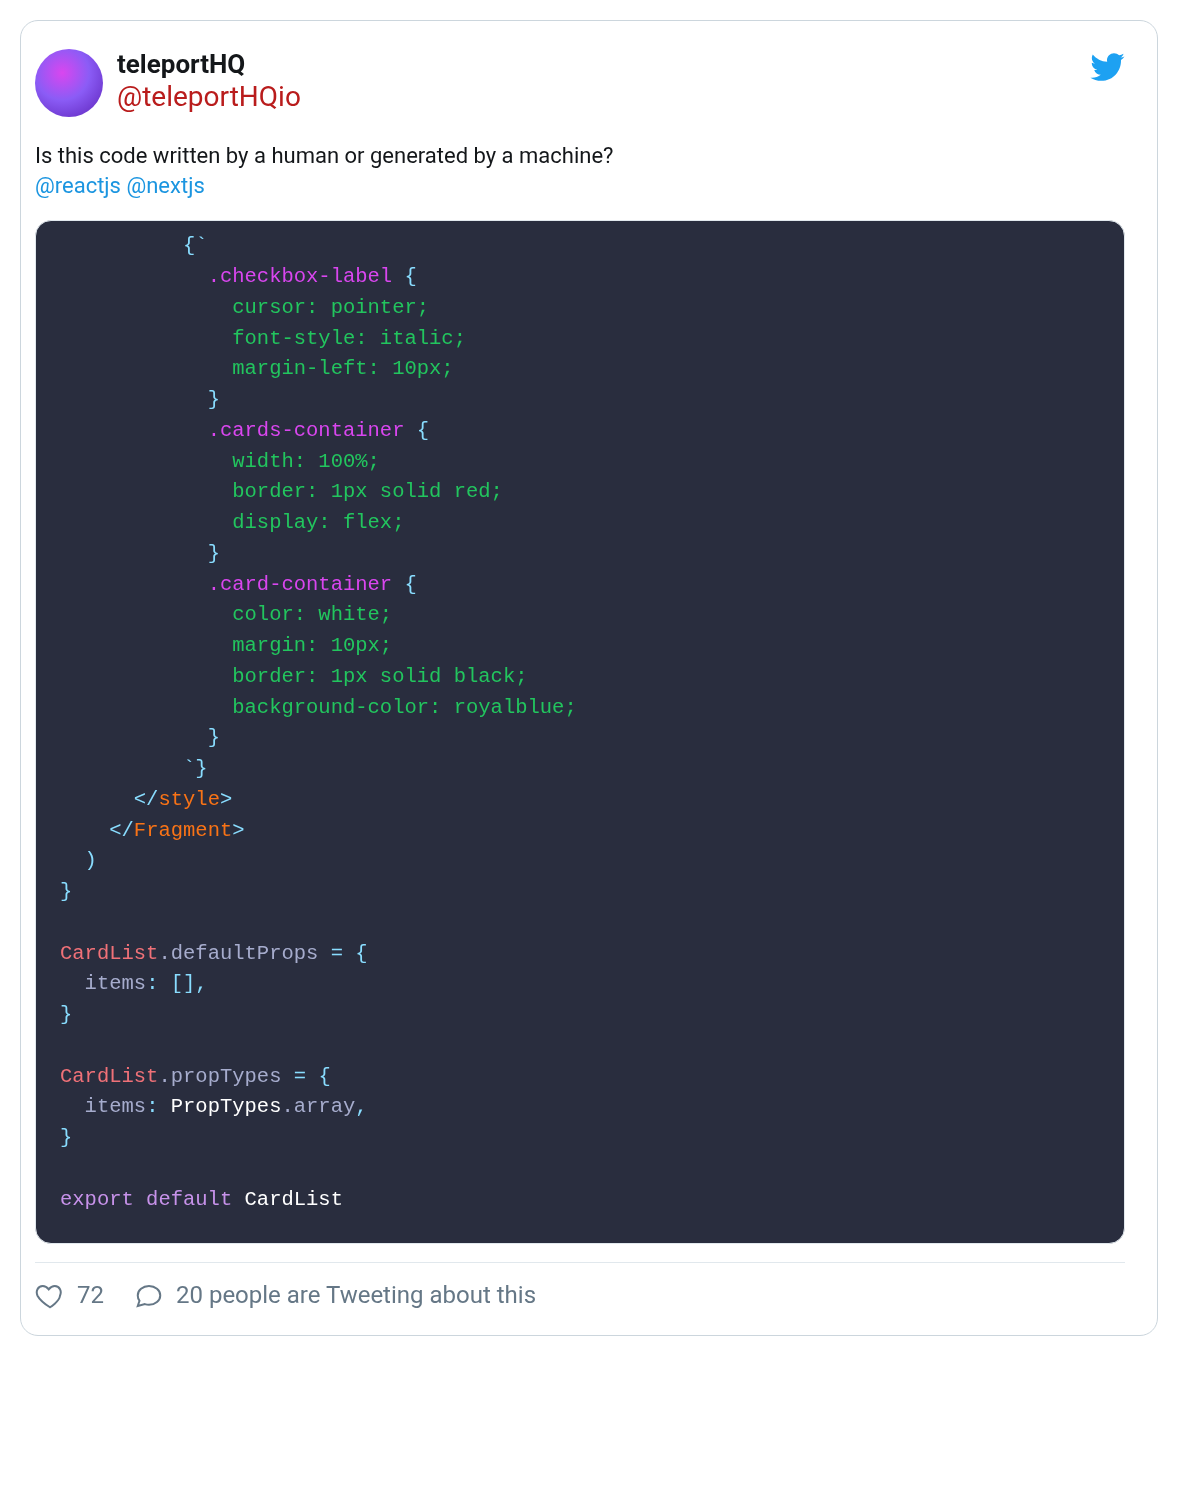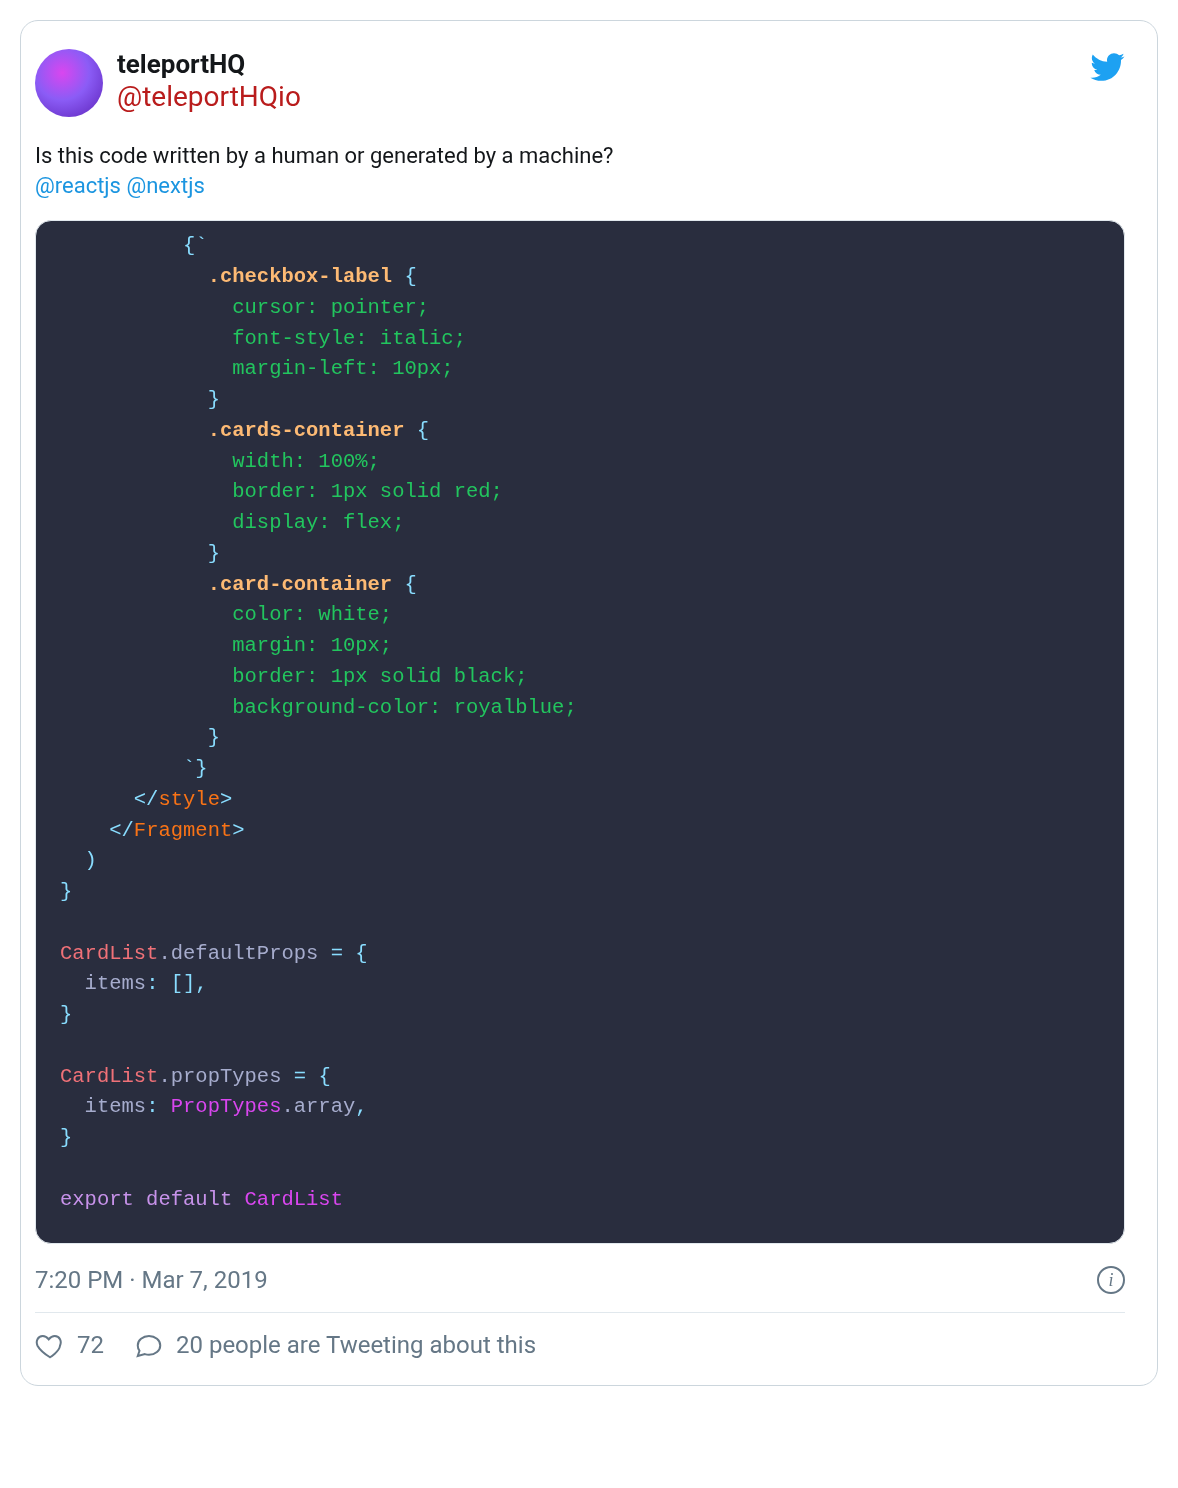--- a/index.html
+++ b/index.html
@@ -74,24 +74,24 @@
     padding: 10px 24px 28px 24px;
     font-family: "SFMono-Regular", Consolas, "Liberation Mono", Menlo, monospace;
     font-size: 20.5px;
     line-height: 1.5;
     color: #a6accd;
     white-space: pre;
   }
   .c-tag   { color: #f97316; }
   .c-punc  { color: #89ddff; }
   .c-prop  { color: #22c55e; text-align: right; }
-  .c-class { color: #fdba74; font-weight: bold; }
+  .c-class { color: #d946ef; }
   .c-key   { color: #c792ea; }
   .c-id    { color: #f07178; }
-  .c-type  { color: #d946ef; }
+  .c-type  { color: #ffffff; }
   .timestamp-row {
     margin-top: 22px;
     display: flex;
     align-items: center;
     justify-content: space-between;
     color: #657786;
     font-size: 24px;
   }
   .info-icon {
     width: 28px;
@@ -176,24 +176,20 @@
 <span class="c-punc">}</span>
 
 <span class="c-id">CardList</span>.propTypes <span class="c-punc">=</span> <span class="c-punc">{</span>
   items<span class="c-punc">:</span> <span class="c-type">PropTypes</span>.array<span class="c-punc">,</span>
 <span class="c-punc">}</span>
 
 <span class="c-key">export default</span> <span class="c-type">CardList</span>
 </div>
   </div>
 
-  <div class="timestamp-row">
-    <span>7:20 PM · Mar 7, 2019</span>
-    <span class="info-icon">i</span>
-  </div>
 
   <div class="divider"></div>
 
   <div class="actions-row">
     <div class="action">
       <svg class="icon-svg" width="30" height="30" viewBox="0 0 24 24" fill="none" stroke="#657786" stroke-width="1.6">
         <path d="M12 21s-7.5-4.6-10-9.2C.4 8.2 2.2 4 6.2 4c2.2 0 3.7 1.3 4.8 2.7C12.1 5.3 13.6 4 15.8 4c4 0 5.8 4.2 4.2 7.8C19.5 16.4 12 21 12 21z"></path>
       </svg>
       <span>72</span>
     </div>

